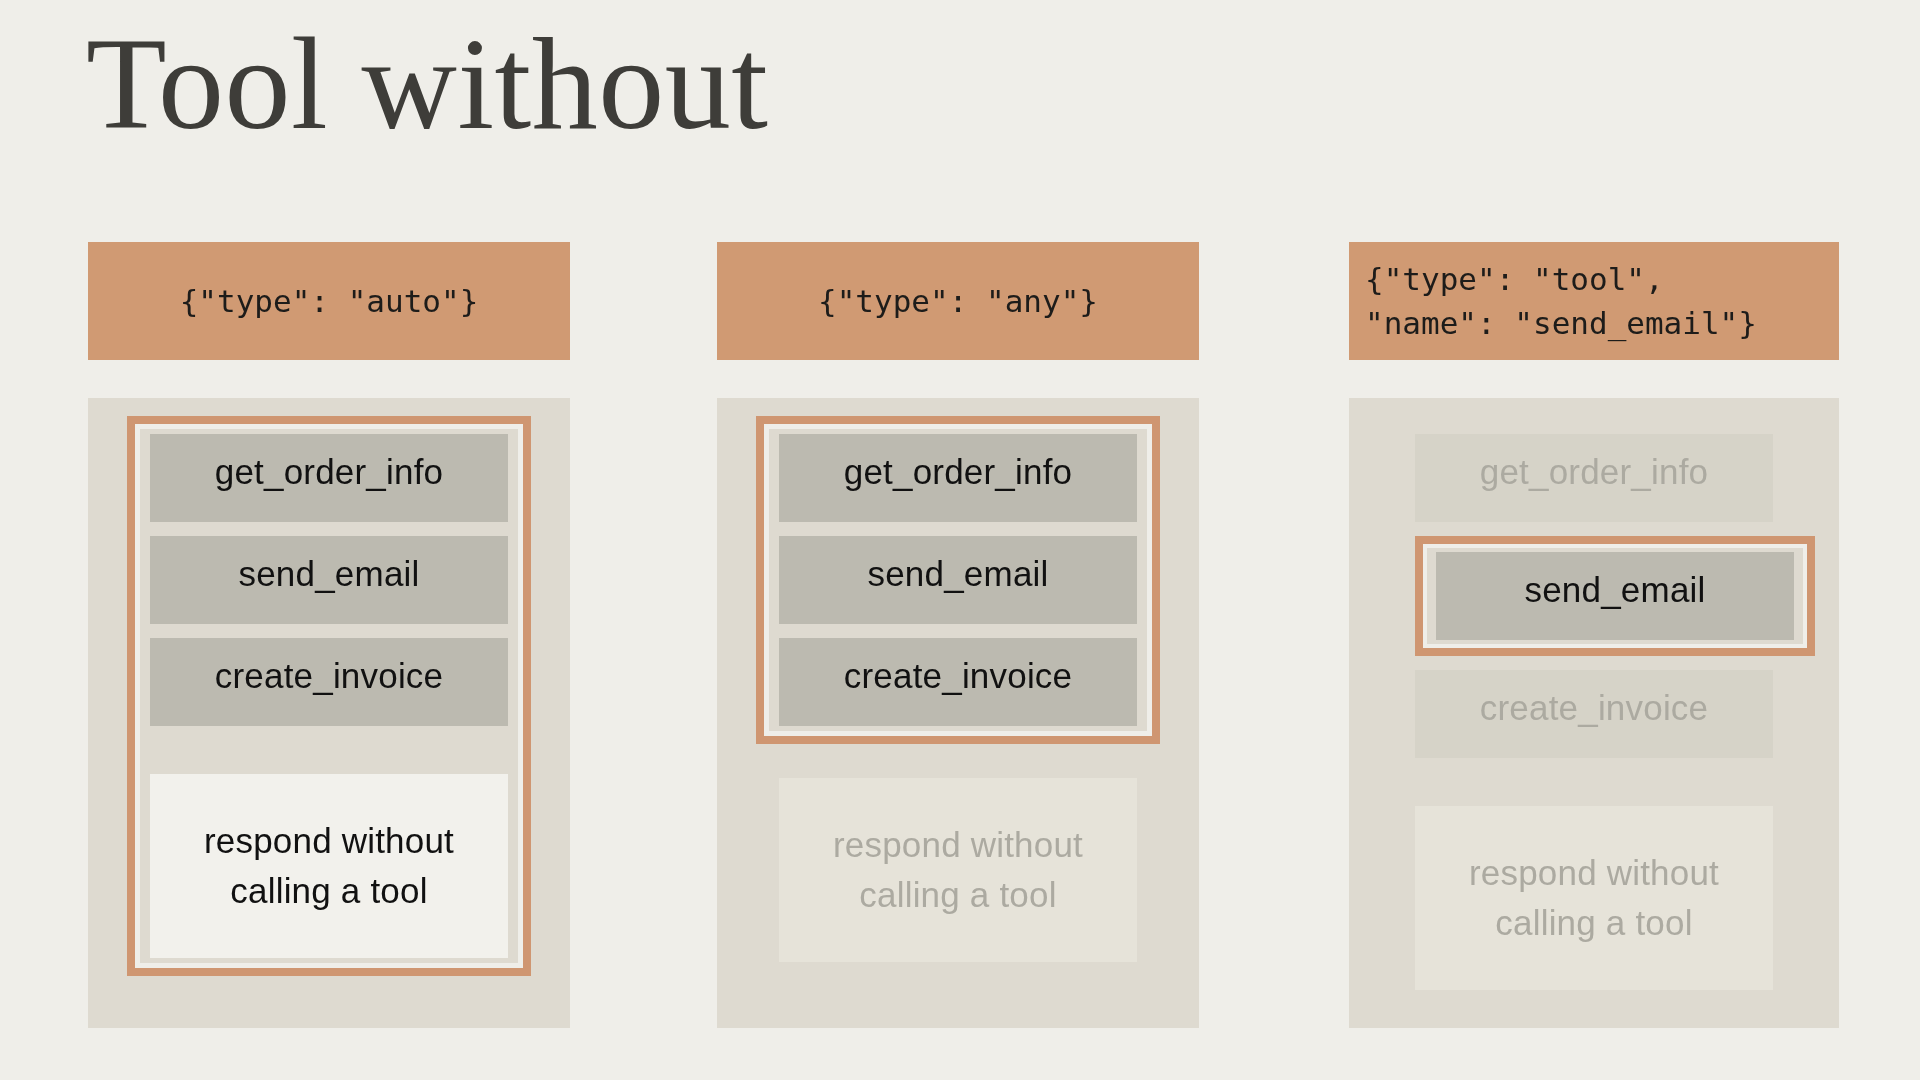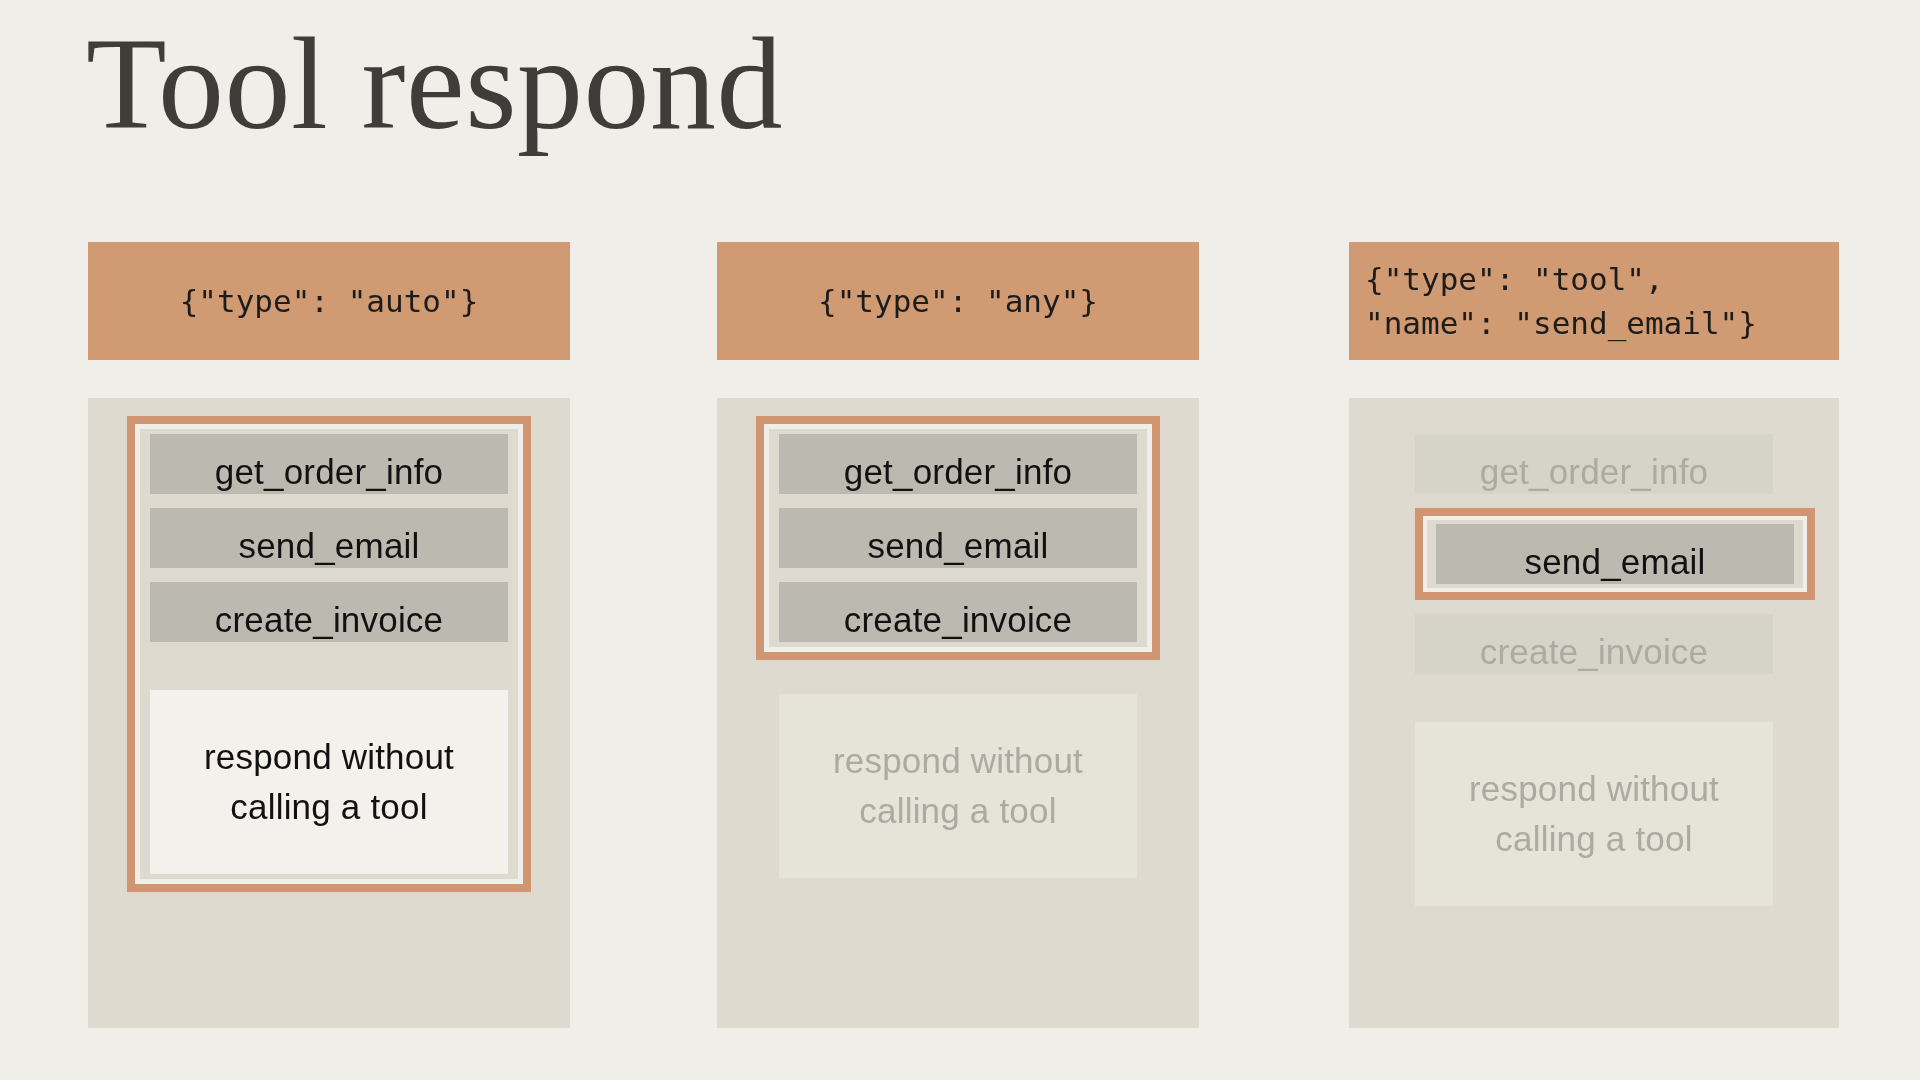--- a/index.html
+++ b/index.html
@@ -99,21 +99,21 @@
   }
   .group.plain {
     padding: 9px 14px;
     width: 358px;
     box-sizing: content-box;
     border: 9px solid transparent;
   }
 
   
   .tool {
-    height: 60px;
+    height: 88px;
     line-height: 76px;
     text-align: center;
     font-size: 35px;
     color: #111111;
     background: #BCBAB0;
     margin-bottom: 14px;
     letter-spacing: 0.2px;
     white-space: nowrap;
   }
   .tool:last-child { margin-bottom: 0; }
@@ -162,21 +162,21 @@
   }
   .respond .rline { display: block; }
 
   
   .gap-before-respond { height: 34px; }
   .gap-small { height: 14px; }
 </style>
 </head>
 <body>
 
-<div class="page-title">Tool respond</div>
+<div class="page-title">Tool without</div>
 
 <div class="columns">
 
   <div class="column c0">
 
     <div class="col-header">
       <span class="hline">{"type": "auto"}</span>
     </div>
 
     <div class="panel">

